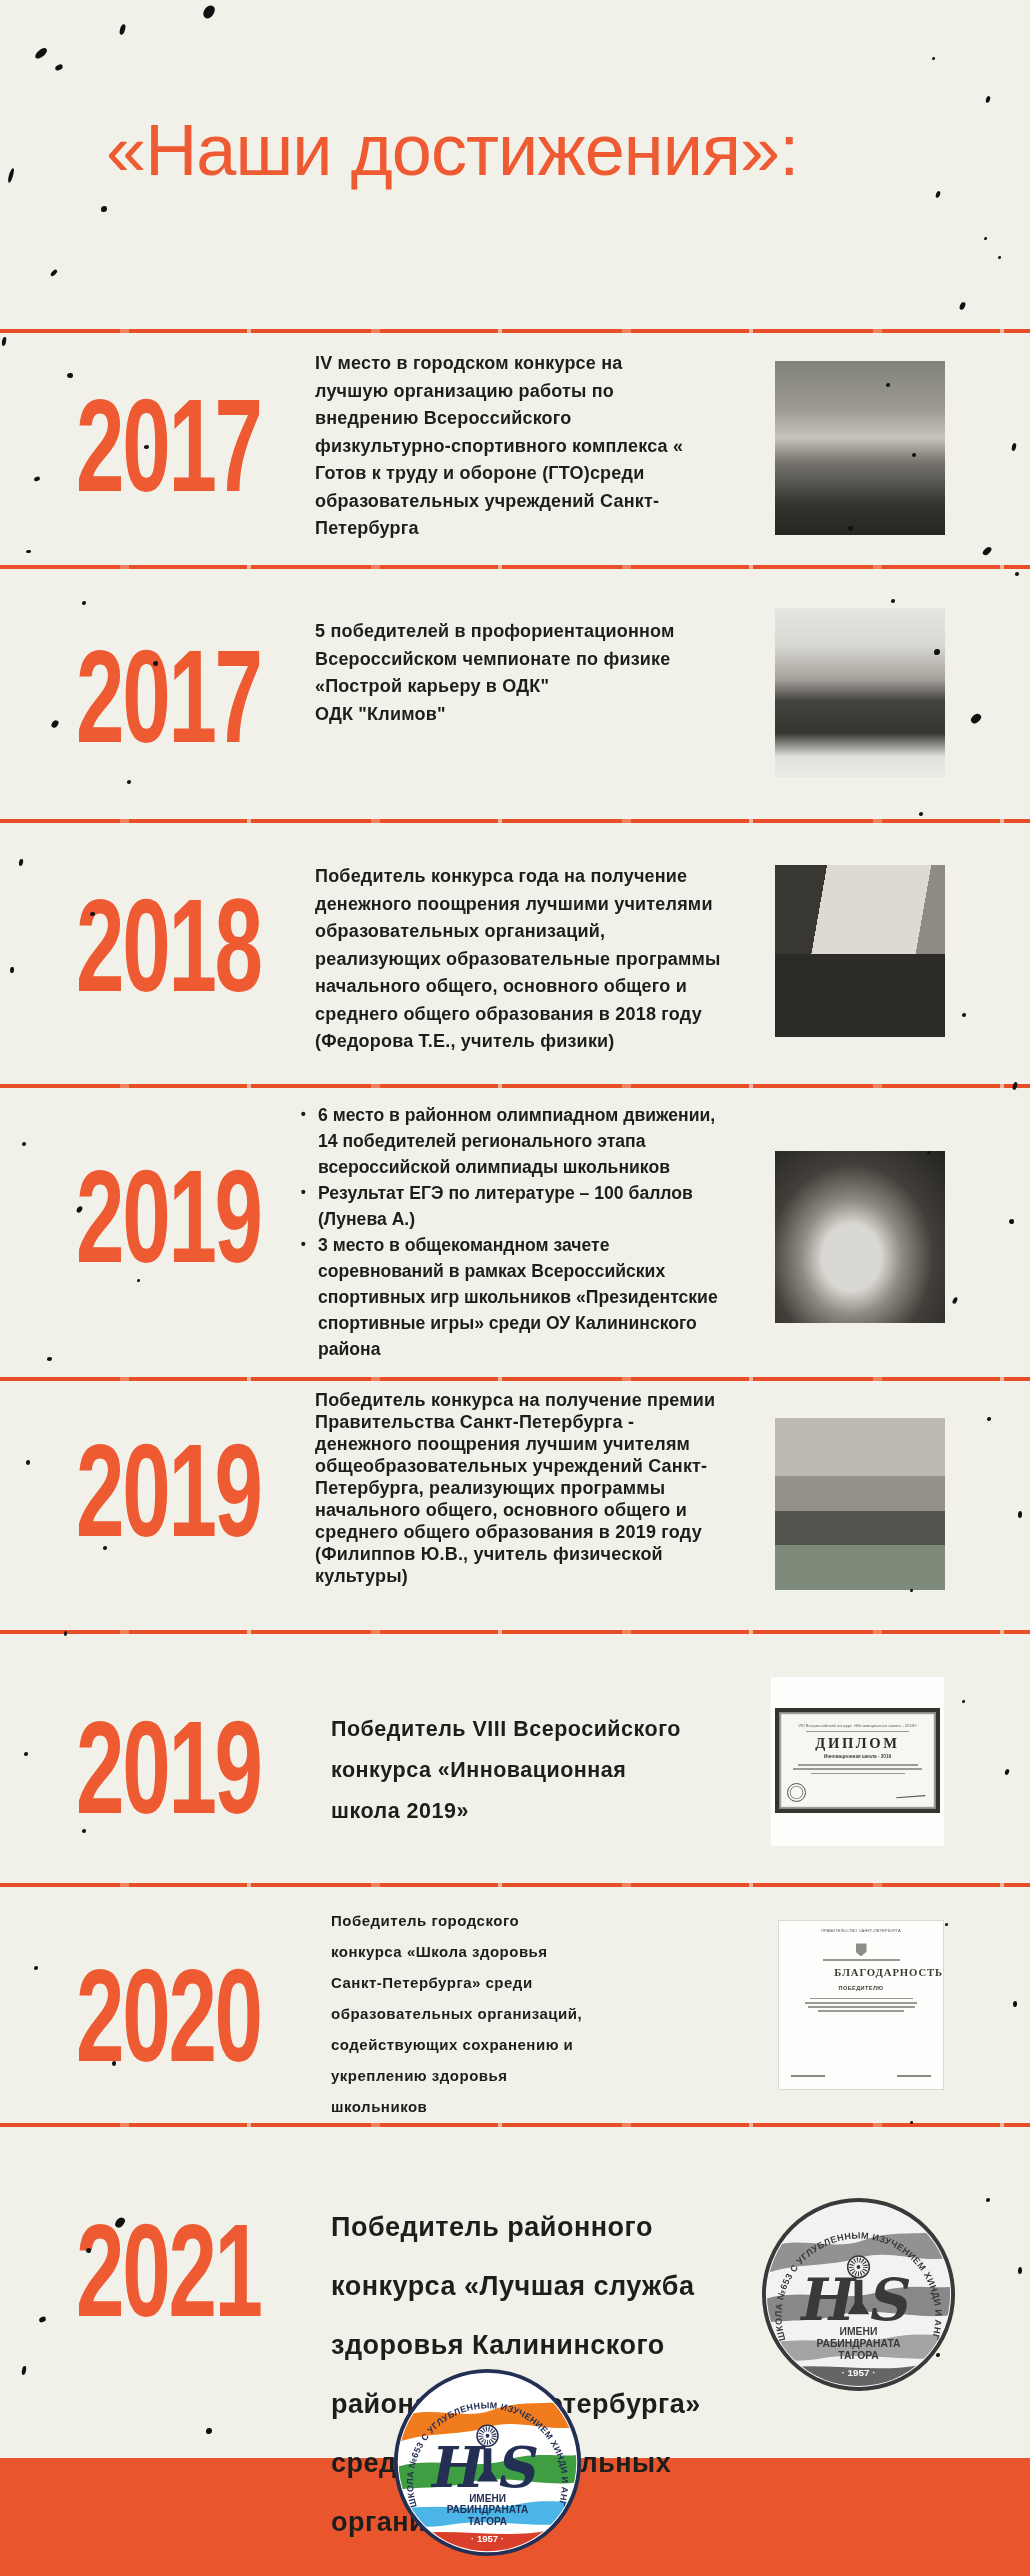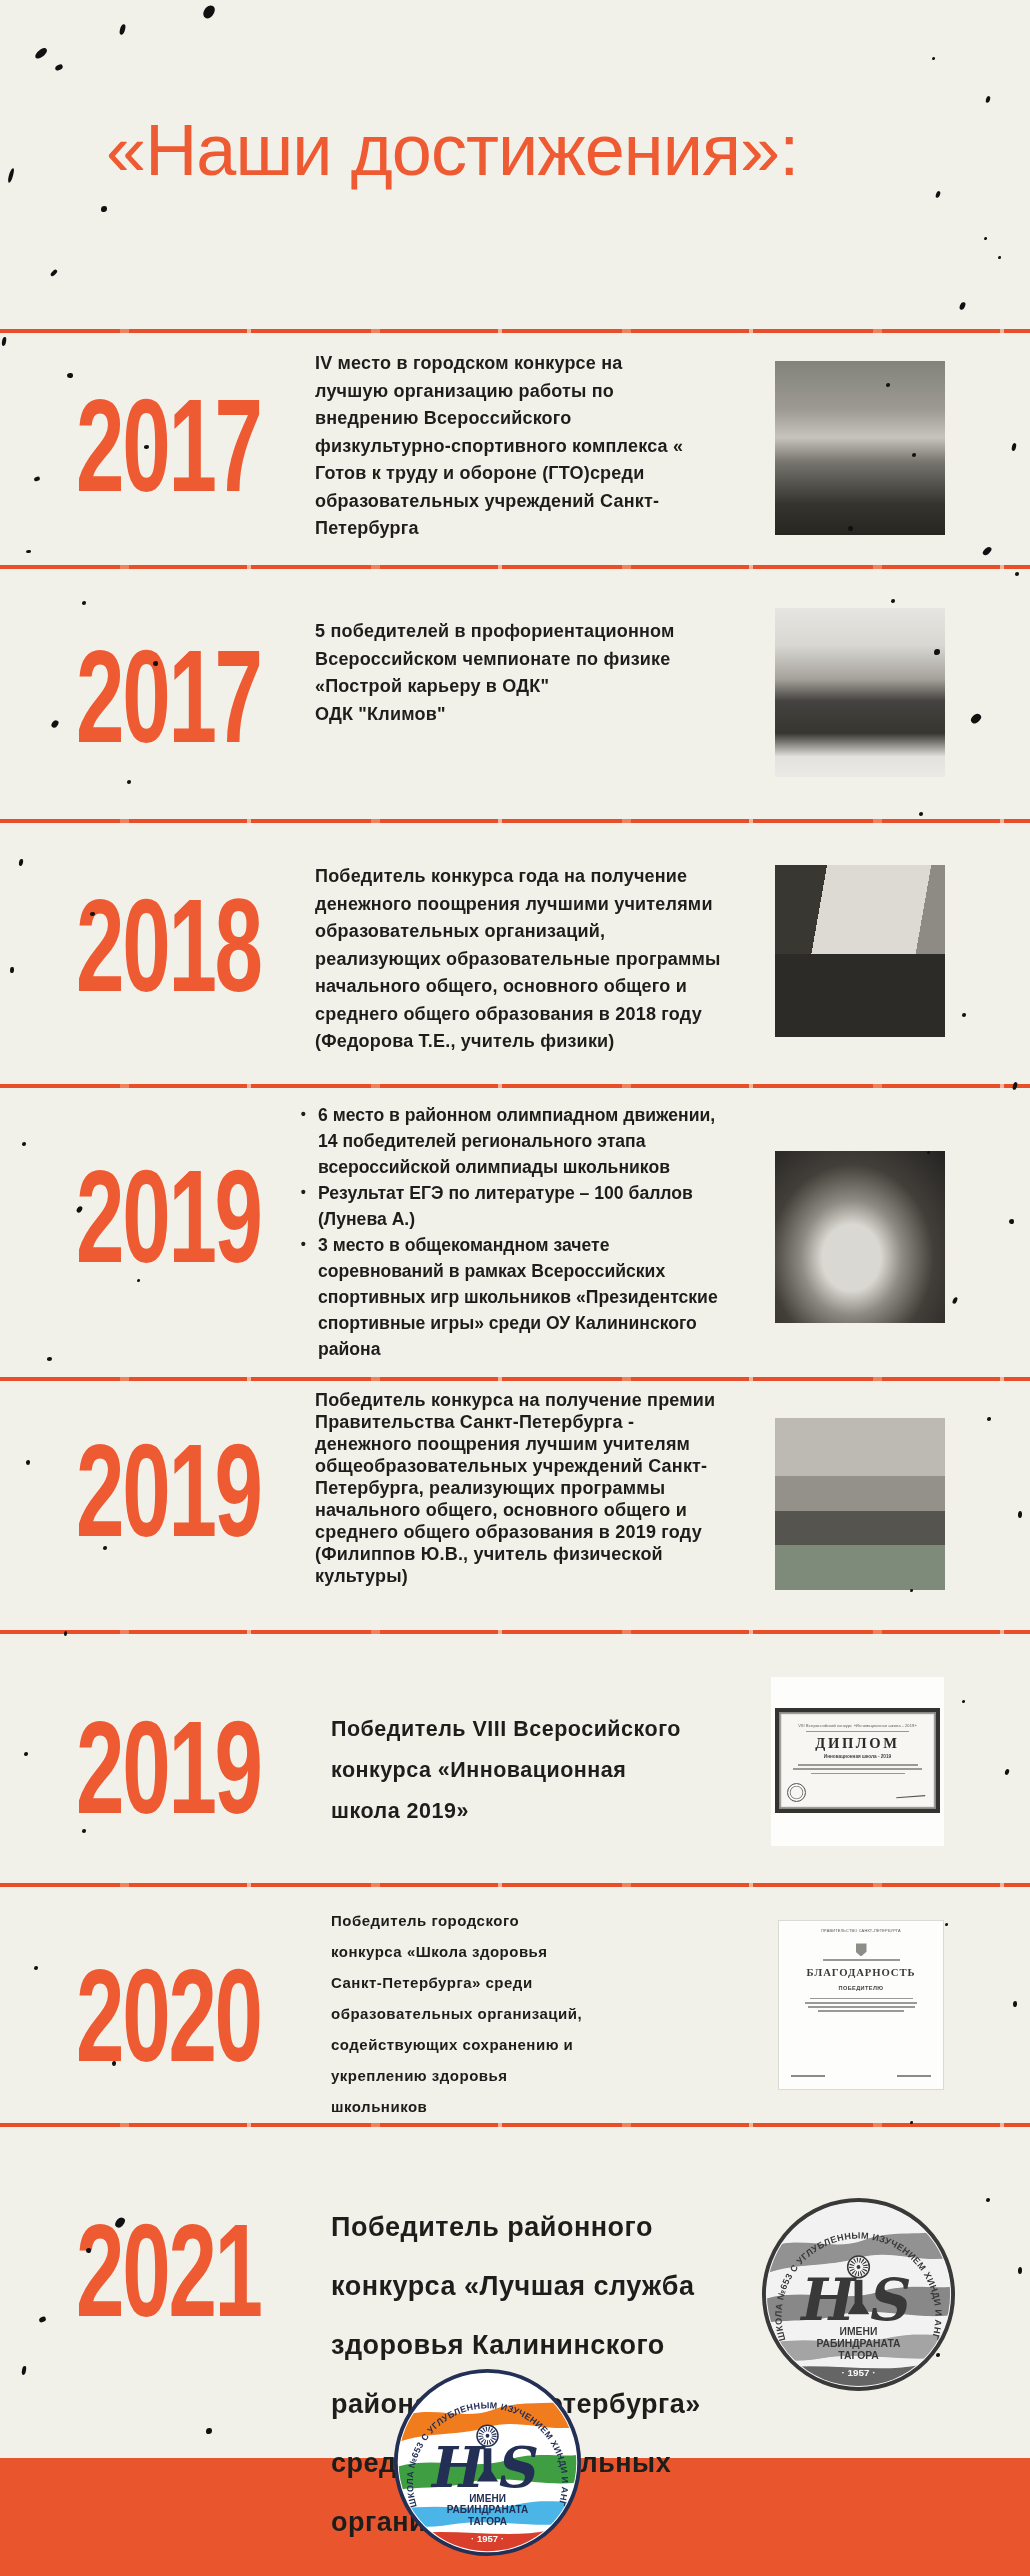--- a/index.html
+++ b/index.html
@@ -187,21 +187,21 @@
 конкурса «Школа здоровья
 Санкт-Петербурга» среди
 образовательных организаций,
 содействующих сохранению и
 укреплению здоровья
 школьников</div>
     <div class="photo doc" style="left:779px;top:1921px;width:164px;height:168px;box-shadow:0 0 0 0.9px #d8d7d2">
       <div class="micro" style="margin-top:6.9px;text-align:center">ПРАВИТЕЛЬСТВО САНКТ-ПЕТЕРБУРГА</div>
       <div class="cert-crest"></div>
       <div class="ln" style="width:77px"></div>
-      <div class="cert-title" style="text-align:center">БЛАГОДАРНОСТЬ</div>
+      <div class="cert-title" style="text-align:right">БЛАГОДАРНОСТЬ</div>
       <div class="cert-sub" style="text-align:center">ПОБЕДИТЕЛЮ</div>
       <div class="ln" style="width:103px;margin-top:6.9px"></div>
       <div class="ln" style="width:112px"></div>
       <div class="ln" style="width:107px"></div>
       <div class="ln" style="width:86px"></div>
       <div class="cert-sigs">
           <div></div>
           <div></div>
         </div>
     </div>

